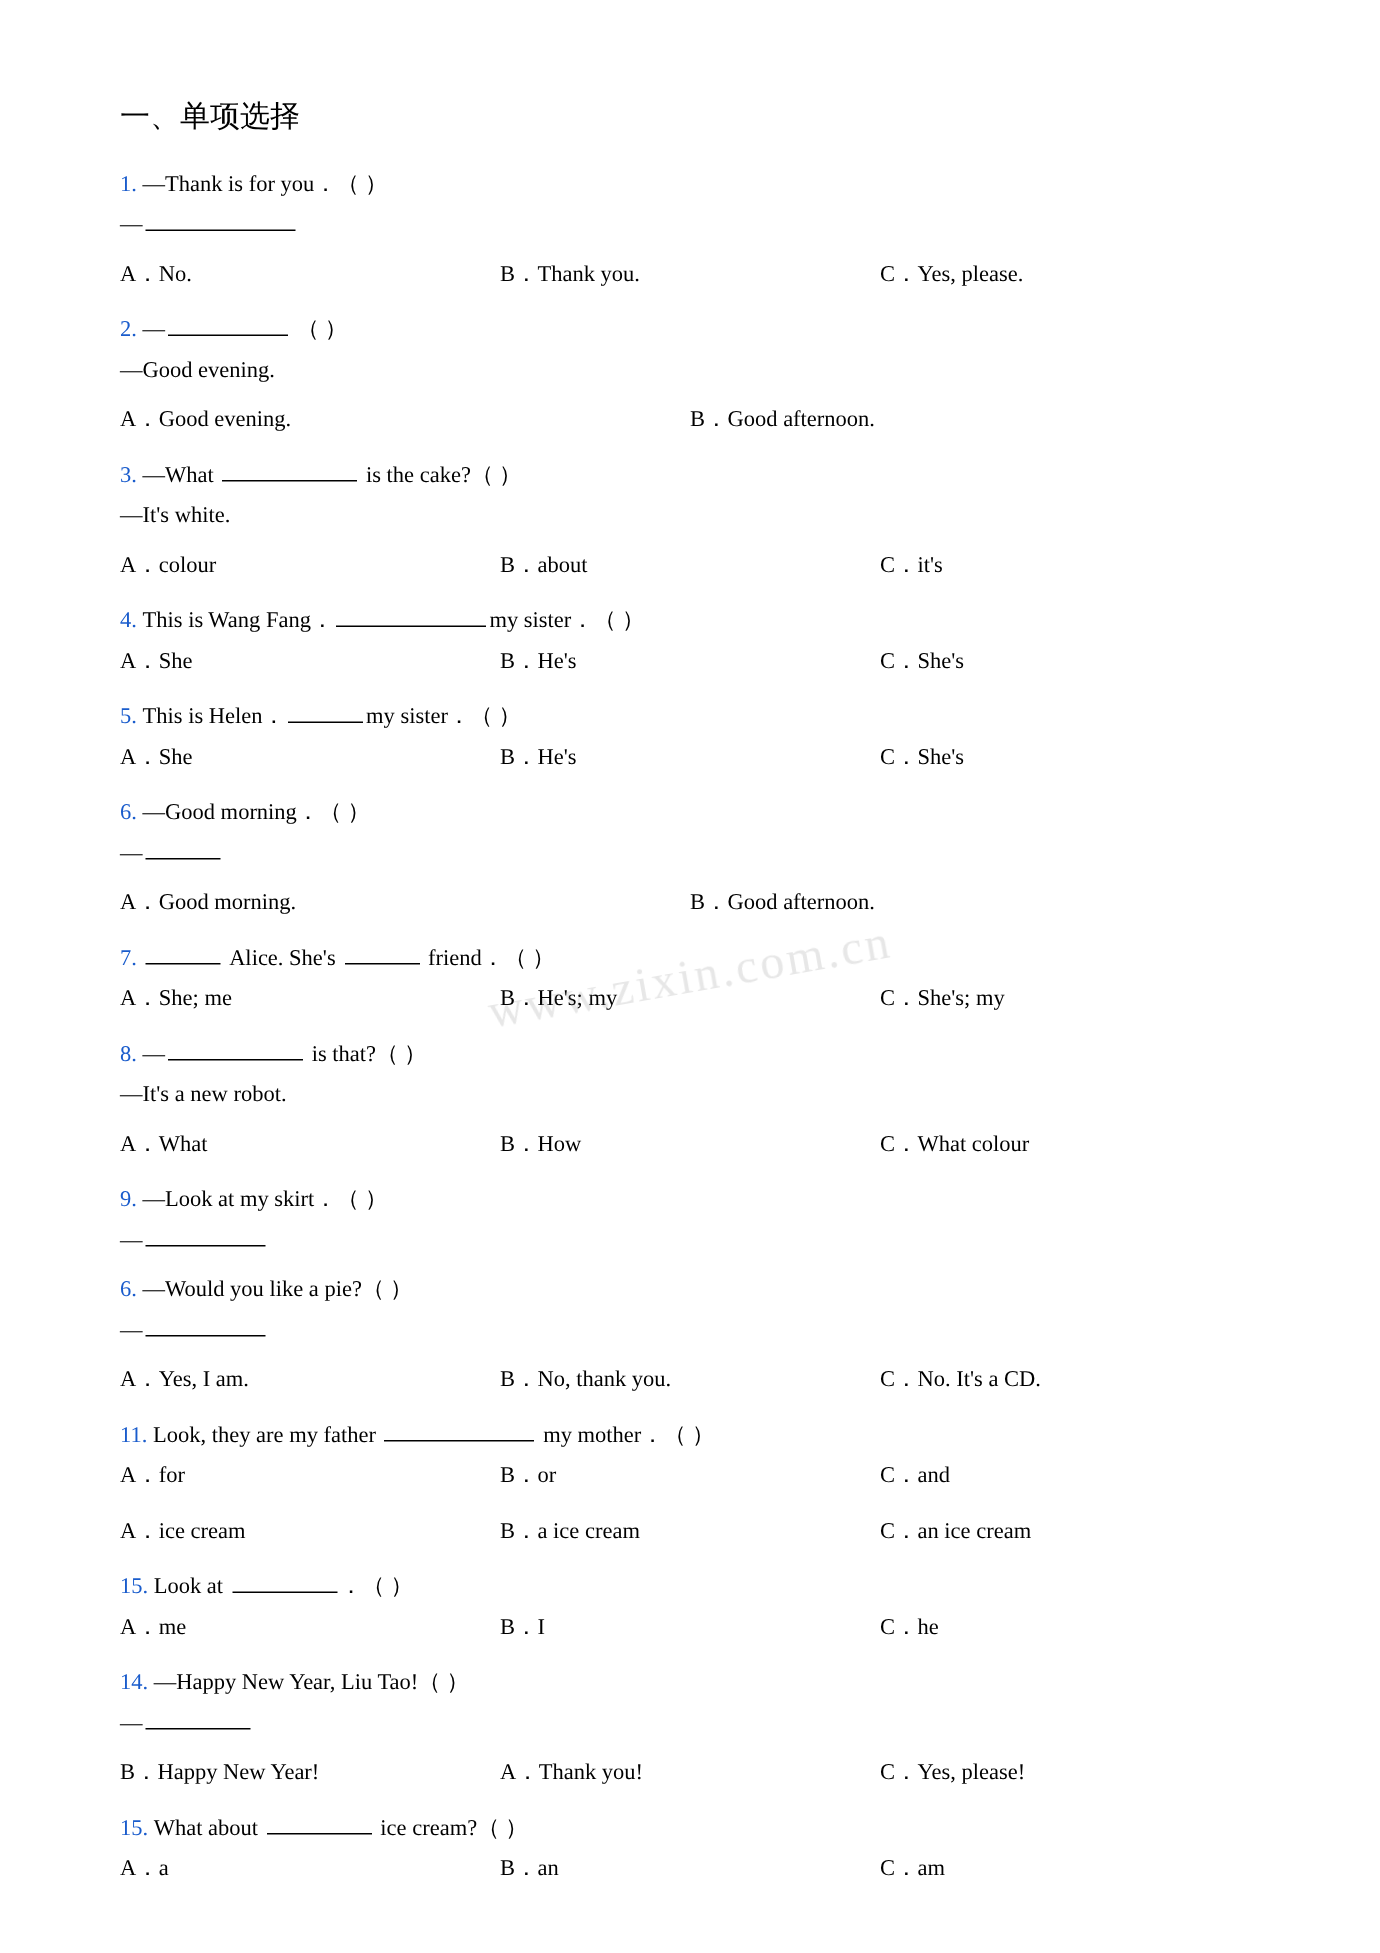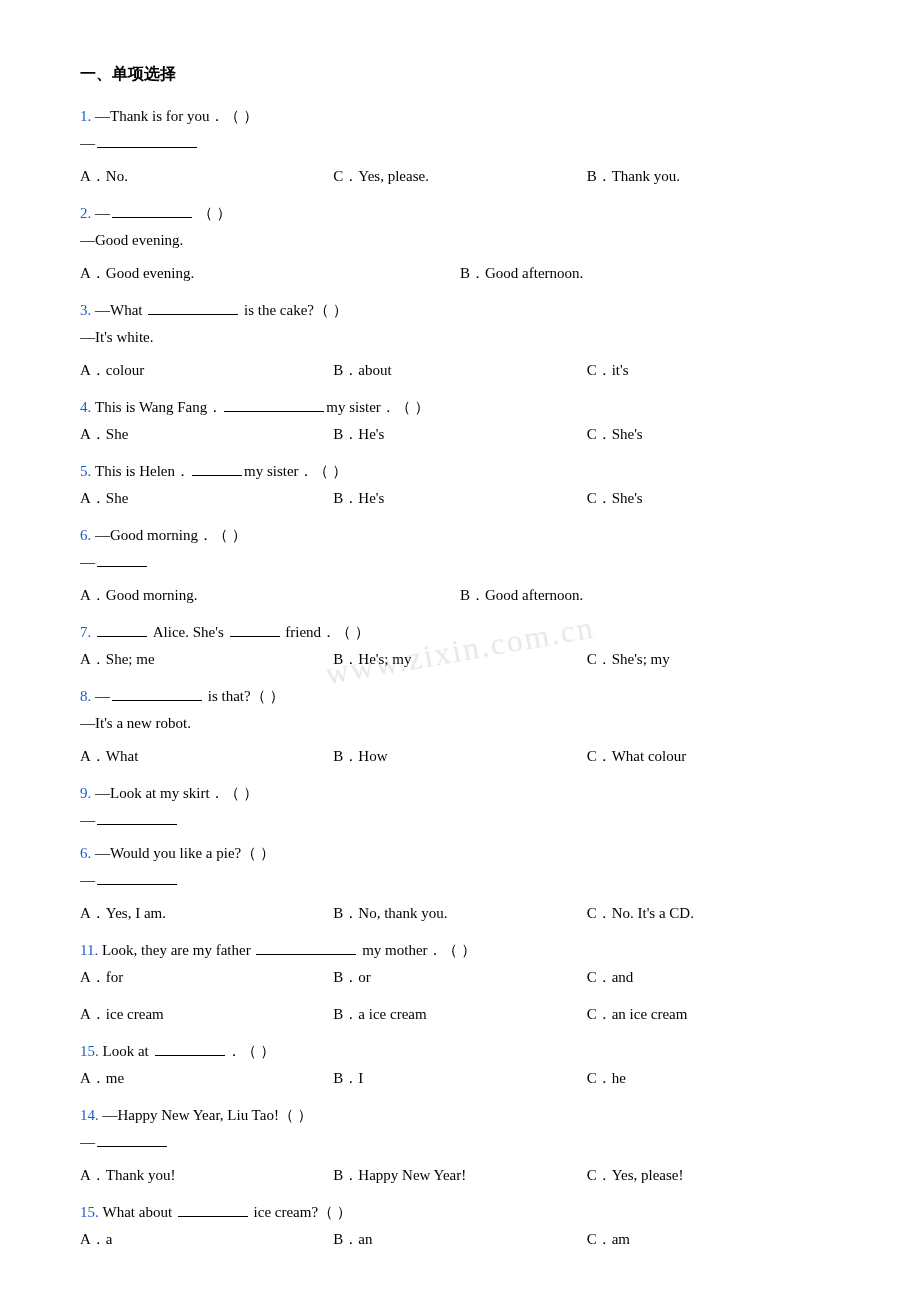--- a/index.html
+++ b/index.html
@@ -5,22 +5,22 @@
     * { margin: 0; padding: 0; box-sizing: border-box; }
     body {
       font-family: "Times New Roman", SimSun, serif;
       font-size: 15px;
       background: #fff;
       color: #000;
       padding: 60px 80px;
       line-height: 1.8;
     }
     .section-title {
-      font-size: 16px;
-      font-weight: bold;
+      font-size: 20px;
+      font-weight: normal;
       margin-bottom: 14px;
     }
     .question-block {
       margin-bottom: 6px;
     }
     .question-number {
       color: #1a5ccc;
       font-weight: normal;
     }
     .question-line {
@@ -69,22 +69,22 @@
   <div class="section-title">一、单项选择</div>
 
   <div class="question-block">
     <div class="question-line">
       <span class="question-number">1.</span>&nbsp;
       <span>—Thank is for you．（  ）</span>
     </div>
     <div class="answer-line">—<span class="blank blank-lg"></span></div>
     <div class="options-row">
       <div class="option">A．No.</div>
+      <div class="option">B．Thank you.</div>
       <div class="option">C．Yes, please.</div>
-      <div class="option">B．Thank you.</div>
     </div>
   </div>
 
   <div class="question-block">
     <div class="question-line">
       <span class="question-number">2.</span>&nbsp;
       <span>—</span><span class="blank" style="min-width:80px;"></span>&nbsp;<span>（  ）</span>
     </div>
     <div class="answer-line">—Good evening.</div>
     <div class="options-row">
@@ -220,22 +220,22 @@
     </div>
   </div>
 
   <div class="question-block">
     <div class="question-line">
       <span class="question-number">14.</span>&nbsp;
       <span>—Happy New Year, Liu Tao!（  ）</span>
     </div>
     <div class="answer-line">—<span class="blank" style="min-width:70px;"></span></div>
     <div class="options-row">
+      <div class="option">B．Happy New Year!</div>
       <div class="option">A．Thank you!</div>
-      <div class="option">B．Happy New Year!</div>
       <div class="option">C．Yes, please!</div>
     </div>
   </div>
 
   <div class="question-block">
     <div class="question-line">
       <span class="question-number">15.</span>&nbsp;
       <span>What about</span>&nbsp;<span class="blank" style="min-width:70px;"></span>&nbsp;<span>ice cream?（  ）</span>
     </div>
     <div class="options-row">

